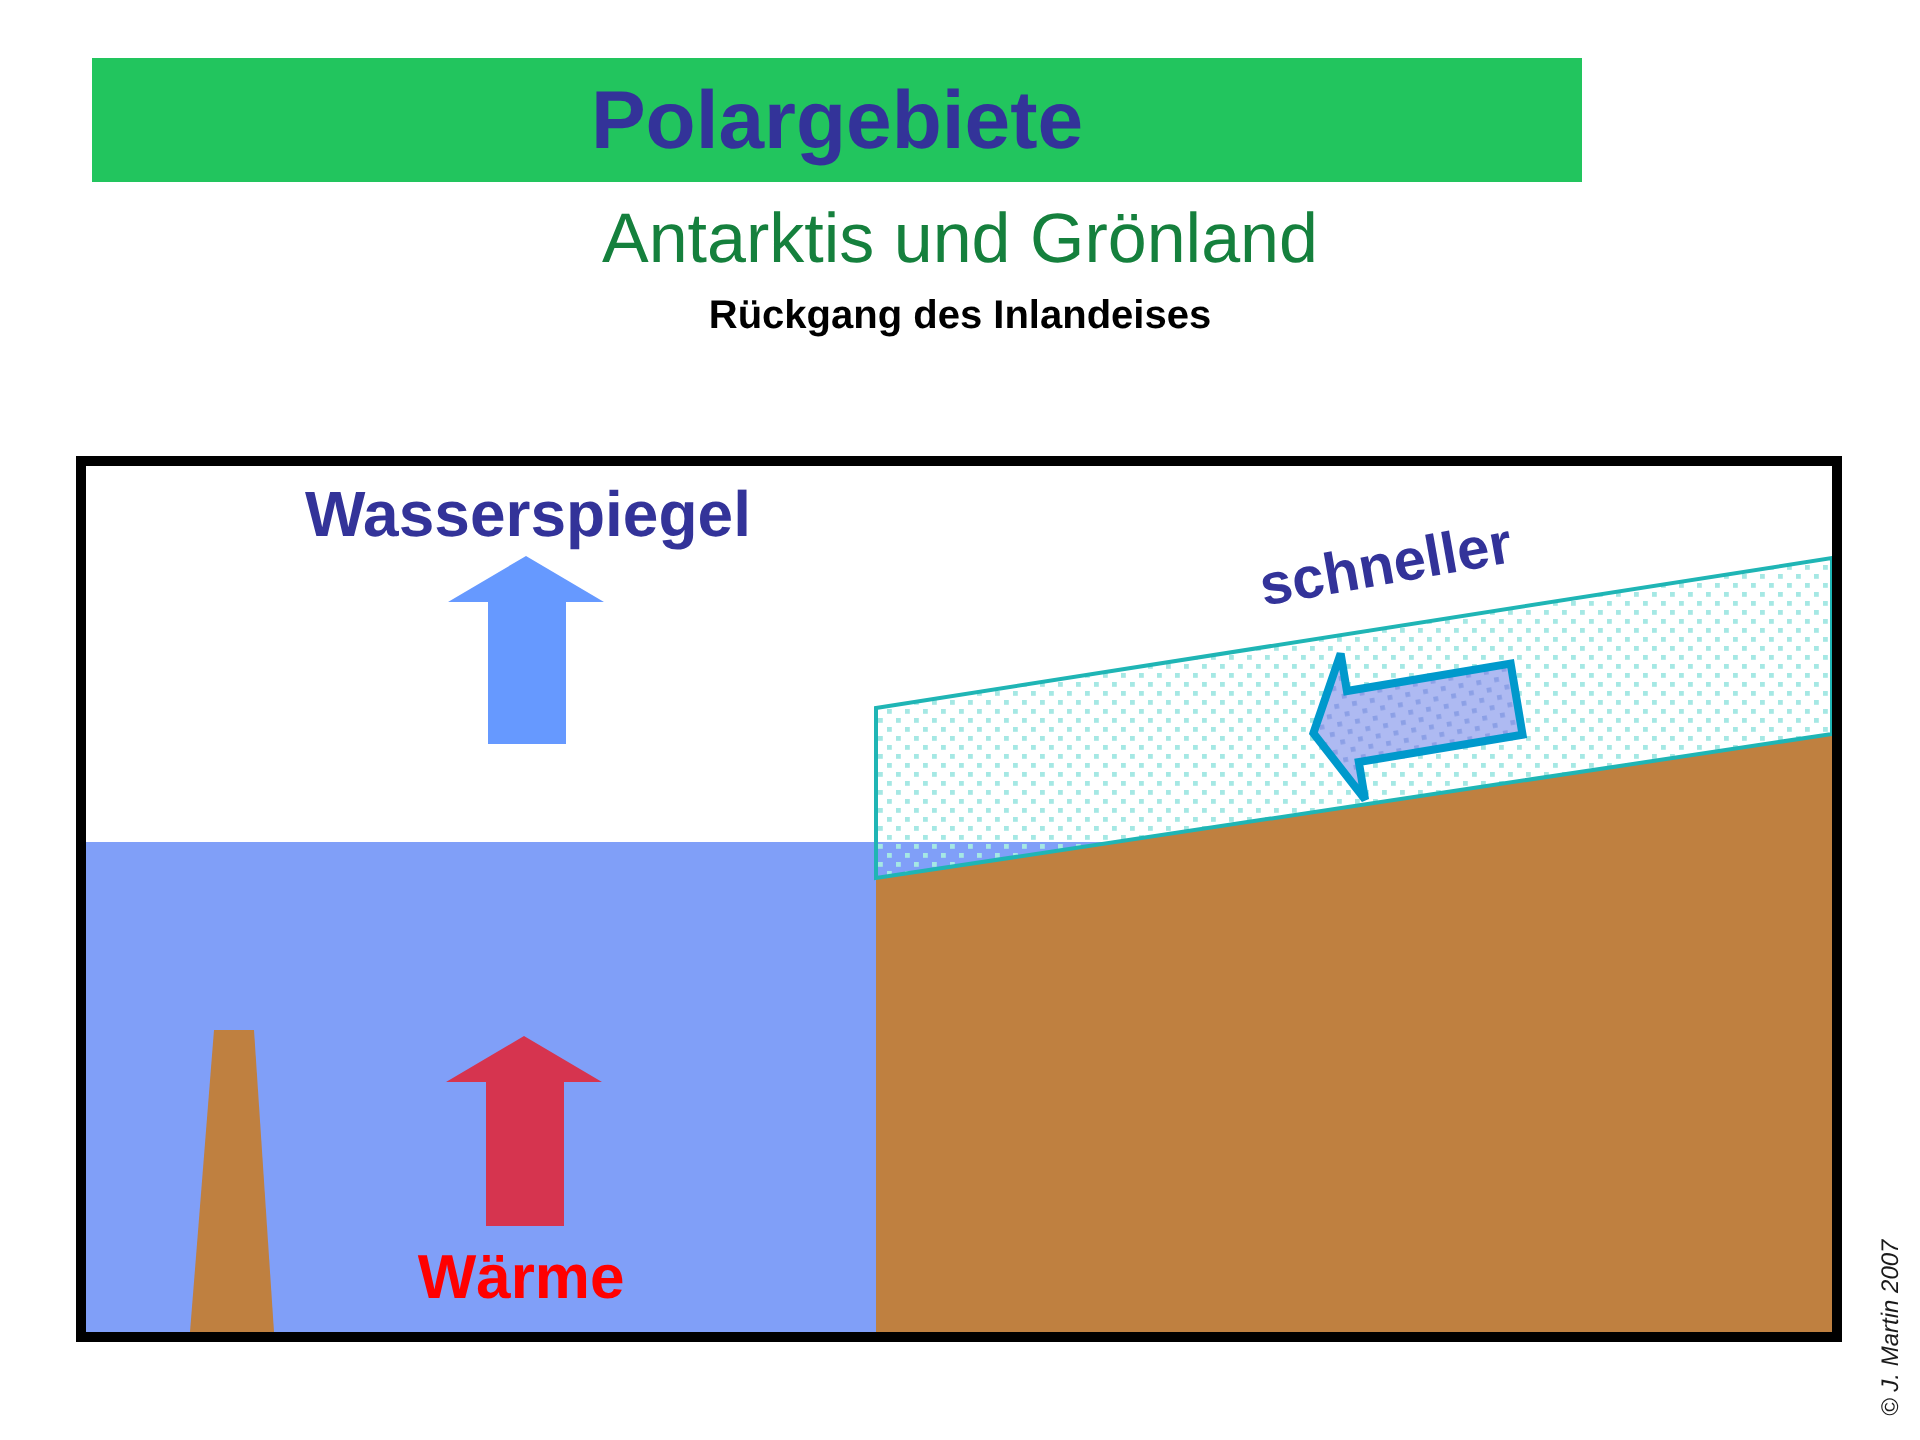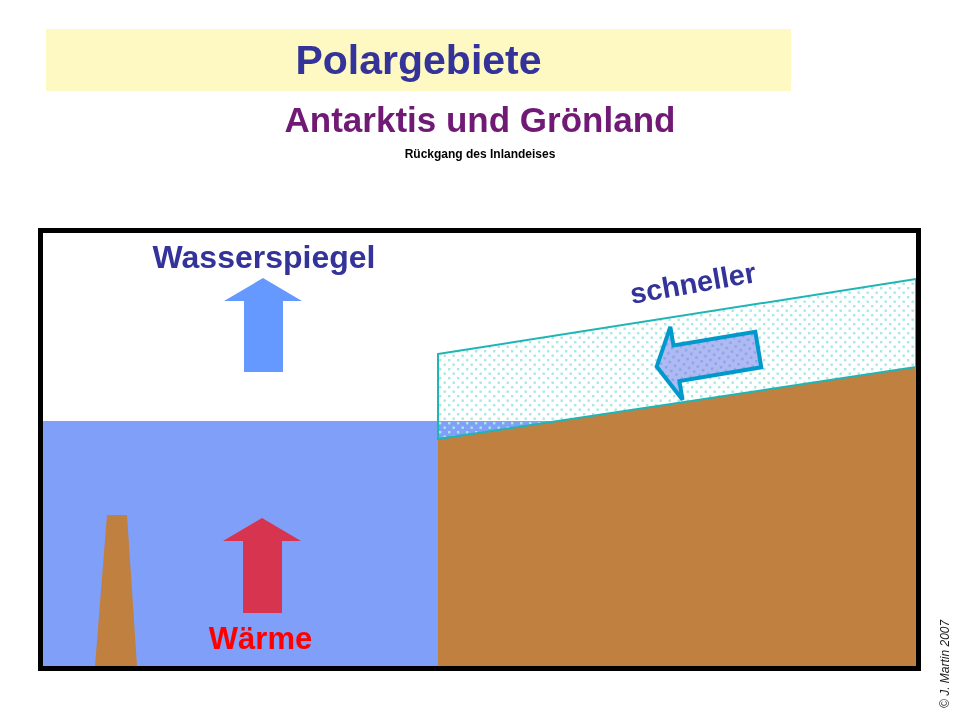--- a/index.html
+++ b/index.html
@@ -7,43 +7,43 @@
     width: 960px; height: 720px;
     background: #ffffff;
     font-family: "Liberation Sans", sans-serif;
     position: relative;
     overflow: hidden;
   }
   .banner {
     position: absolute;
     left: 46px; top: 29px;
     width: 745px; height: 62px;
-    background: #fef9c3;
+    background: #22c55e;
     display: flex; align-items: center; justify-content: center;
   }
   .banner-title {
     color: #333399;
     font-size: 41px;
     font-weight: bold;
     letter-spacing: 0px;
   }
   .subtitle {
     position: absolute;
     left: 0; top: 100px; width: 960px;
     text-align: center;
-    color: #701a75;
+    color: #15803d;
     font-size: 35px;
-    font-weight: bold;
+    font-weight: normal;
   }
   .subsubtitle {
     position: absolute;
     left: 0; top: 147px; width: 960px;
     text-align: center;
     color: #000000;
-    font-size: 12px;
+    font-size: 20px;
     font-weight: bold;
   }
   .frame {
     position: absolute;
     left: 38px; top: 216px;
     width: 873px; height: 433px;
     border: 5px solid #000000;
     background: #ffffff;
     margin-top: 12px;
   }

